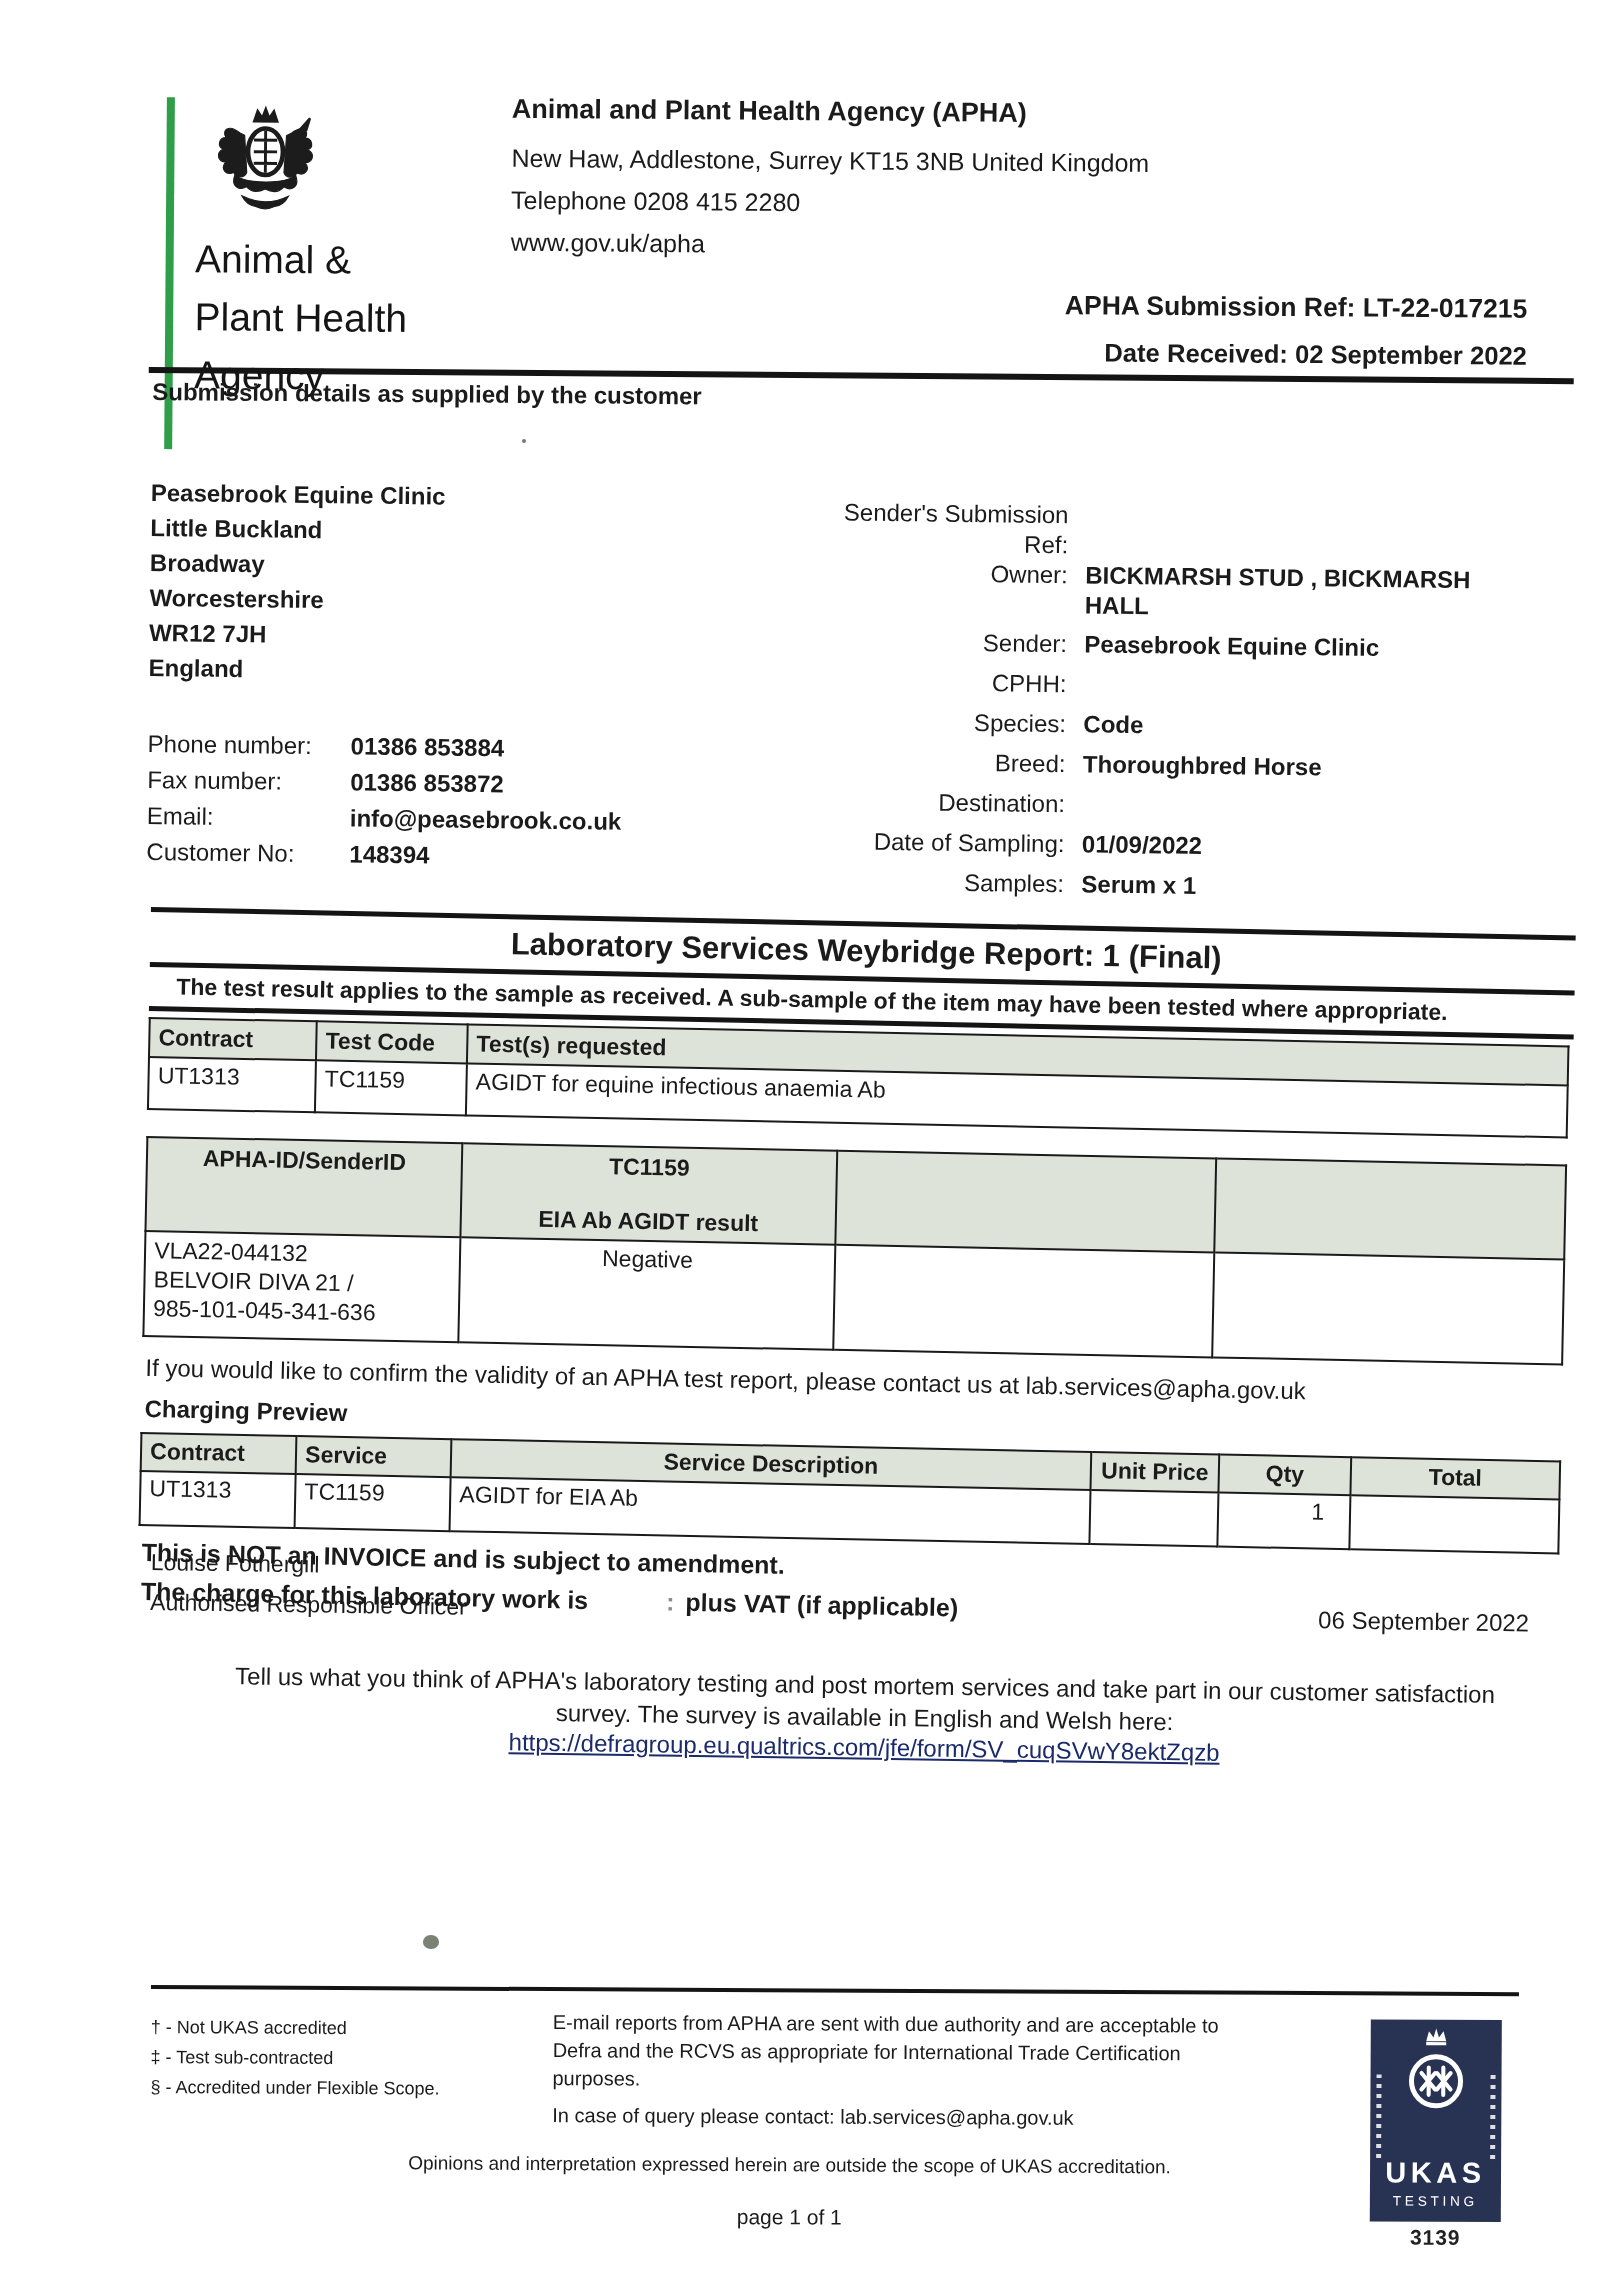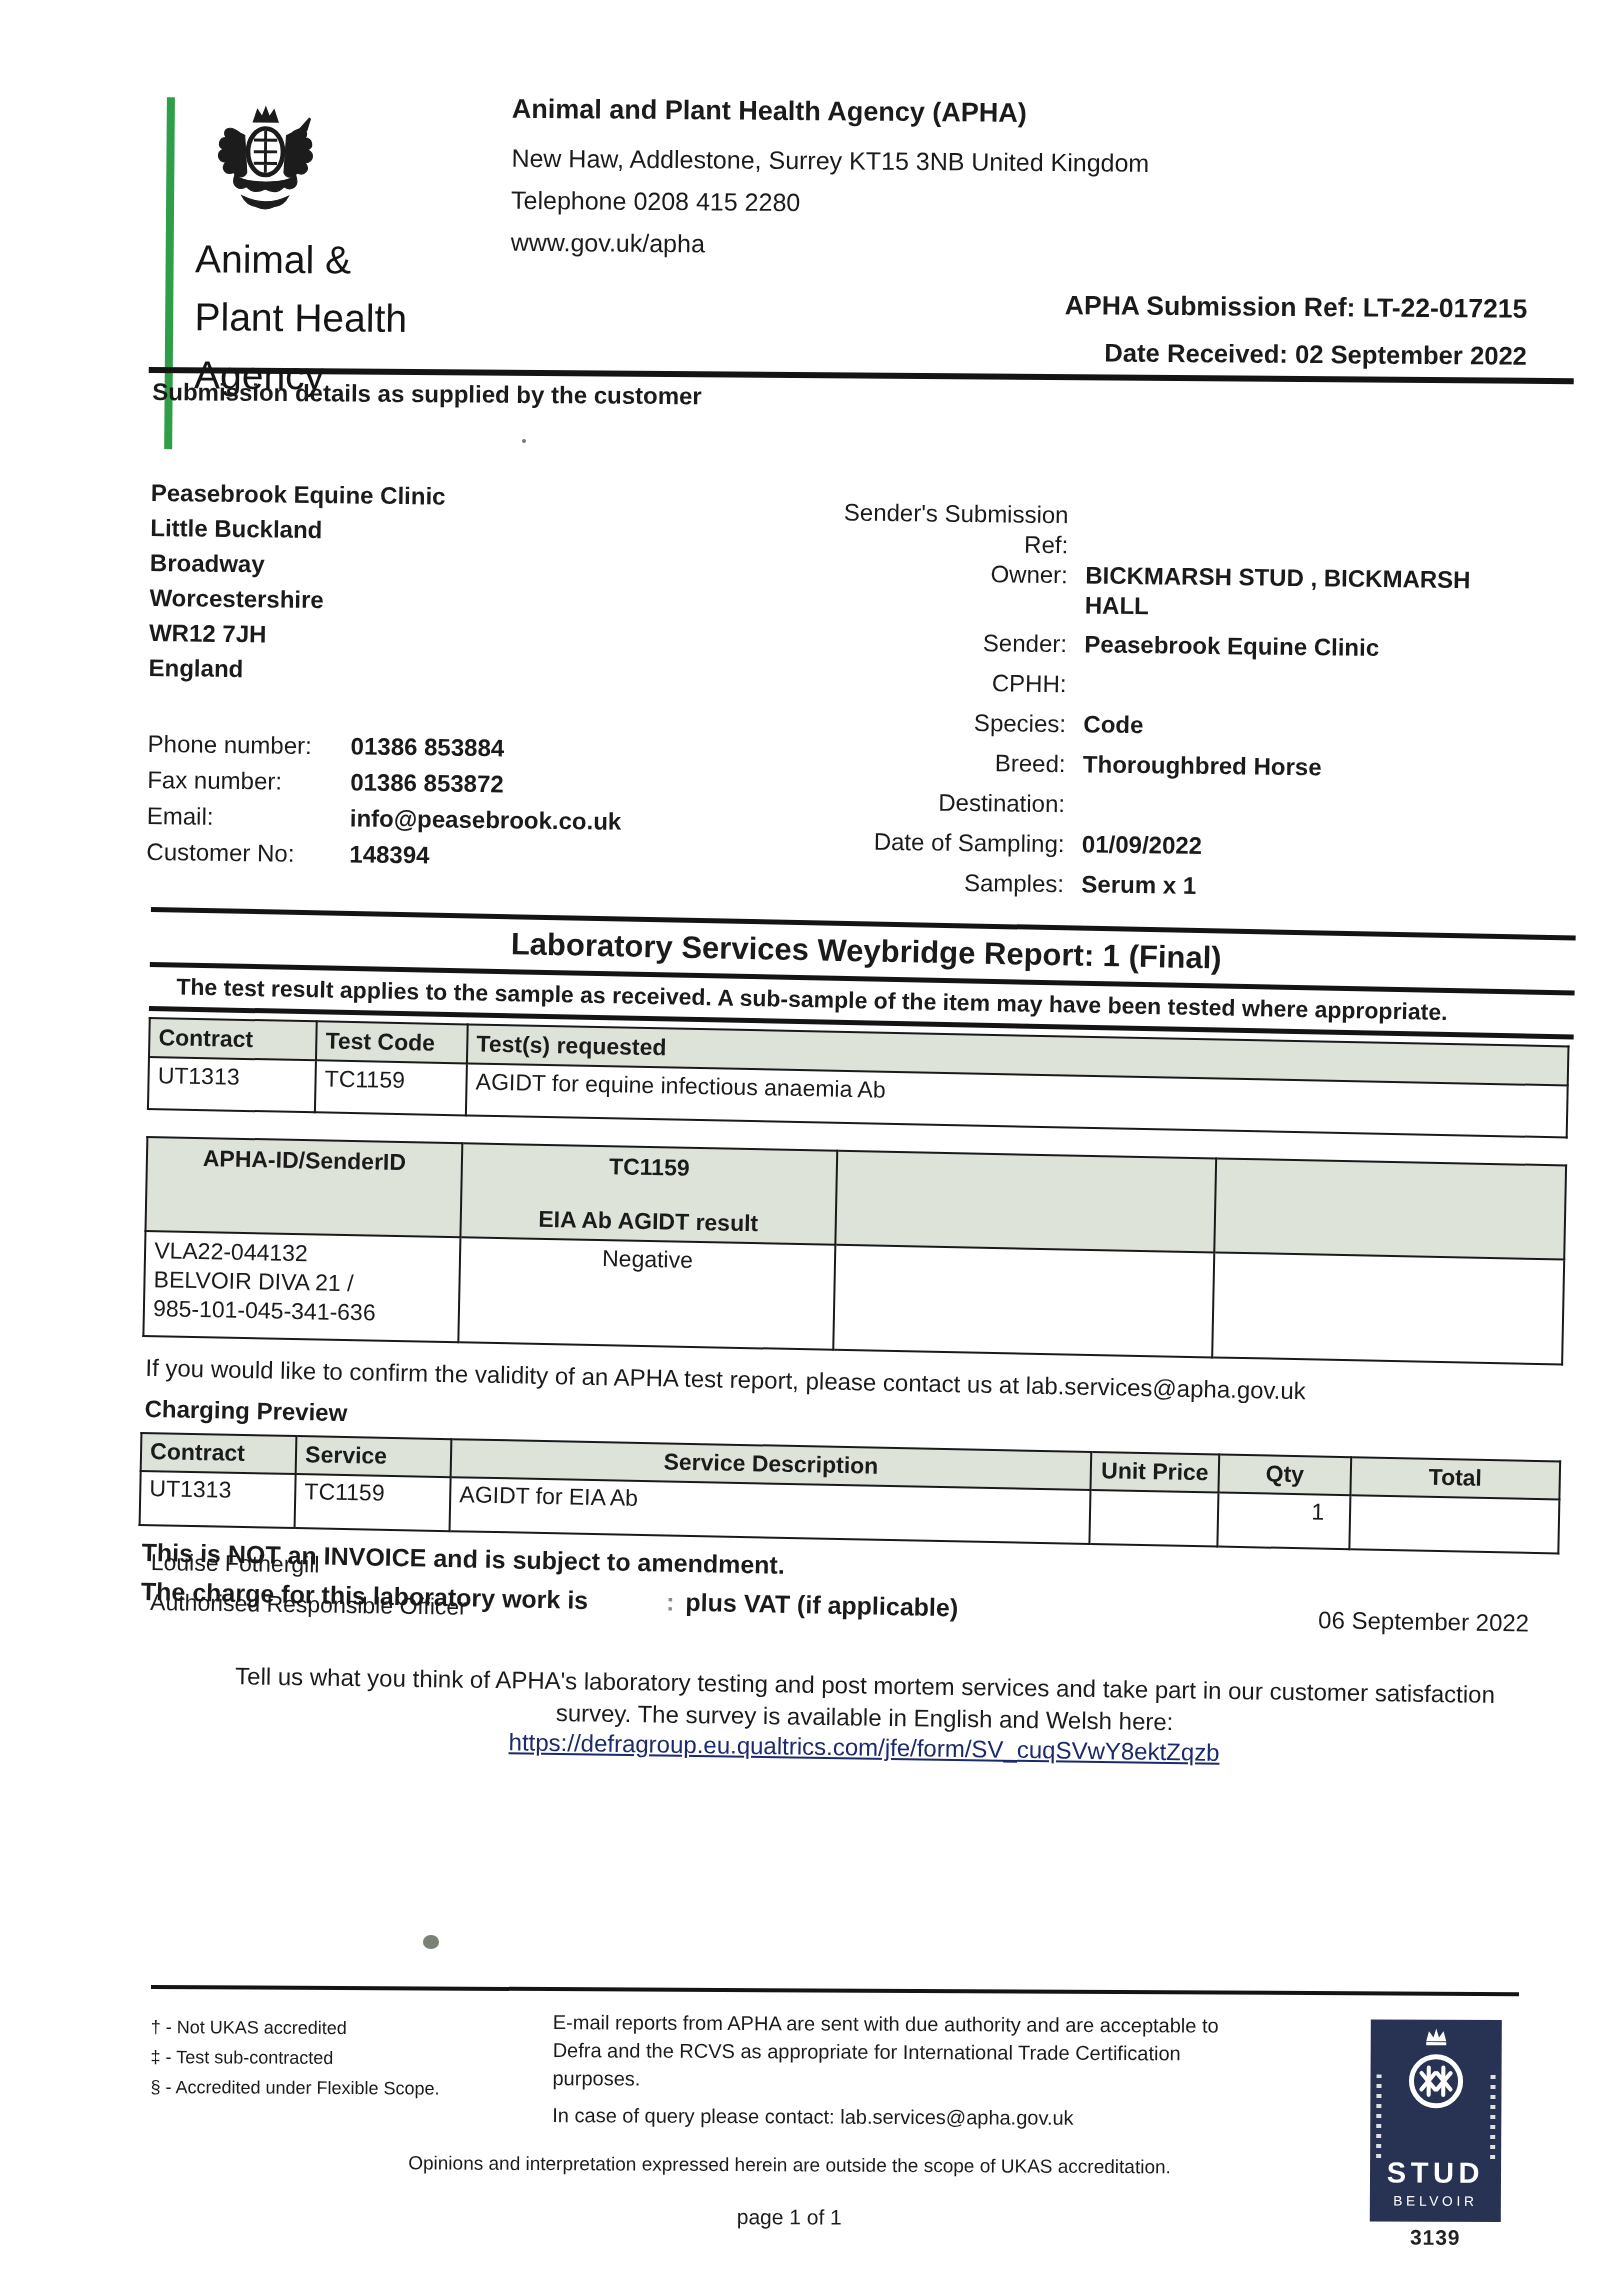--- a/index.html
+++ b/index.html
@@ -368,21 +368,21 @@
             <path d="M84 92 L84 152"></path>
             <path d="M116 92 L116 152"></path>
             <path d="M68 104 L98 140"></path>
             <path d="M98 104 L68 140"></path>
             <path d="M132 104 L102 140"></path>
             <path d="M102 104 L132 140"></path>
           </g>
         </svg>
         <div class="ukas-ticks-l"></div>
         <div class="ukas-ticks-r"></div>
-        <span class="ukas-word ukas-name">STUD</span>
-        <span class="ukas-word ukas-type">BELVOIR</span>
+        <span class="ukas-word ukas-name">UKAS</span>
+        <span class="ukas-word ukas-type">TESTING</span>
       </div>
       <div class="ukas-number">3139</div>
     </div>
   </div>
 
 </div>
 
 
 </body></html>

